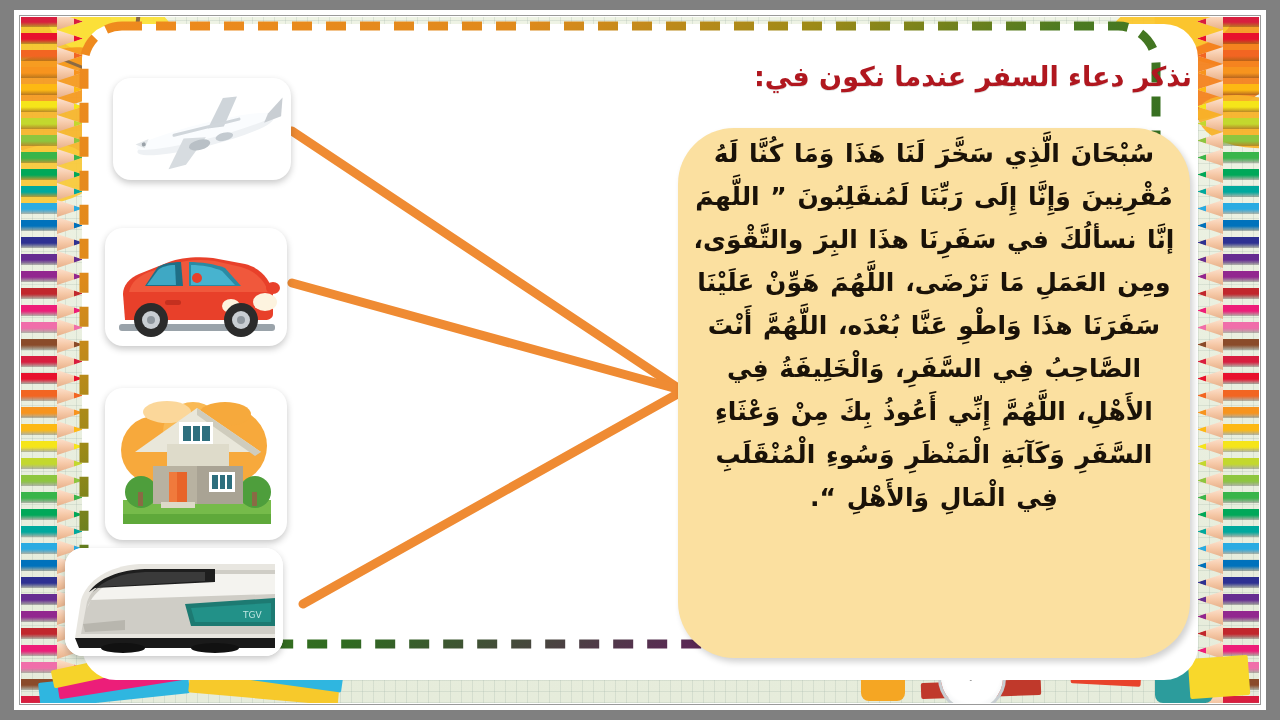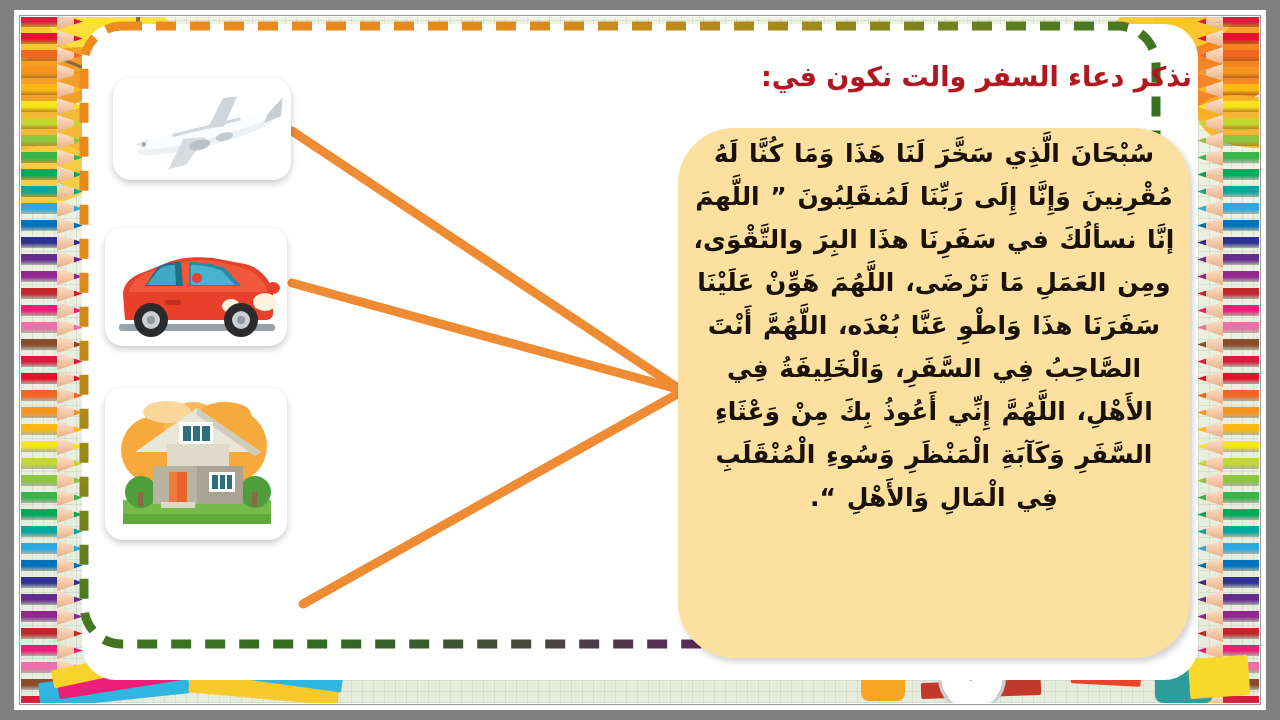--- a/index.html
+++ b/index.html
@@ -760,20 +760,37 @@
       <rect x="64" y="84" width="18" height="30" fill="#e8642a"></rect>
       <rect x="64" y="84" width="8" height="30" fill="#f07a3c"></rect>
       <rect x="104" y="84" width="26" height="20" fill="#ffffff"></rect>
       <rect x="107" y="87" width="6" height="14" fill="#2e6f7e"></rect>
       <rect x="115" y="87" width="5" height="14" fill="#2e6f7e"></rect>
       <rect x="122" y="87" width="5" height="14" fill="#2e6f7e"></rect>
       <rect x="56" y="114" width="34" height="6" fill="#ddd9c8"></rect>
     </svg>
   </div>
 
-
-  <div class="title">نذكر دعاء السفر والت نكون في:</div>
+  <div class="card" style="left:65px;top:548px;width:218px;height:108px;">
+    <svg class="art" viewBox="0 0 218 108">
+      <rect x="0" y="0" width="218" height="108" fill="#ffffff"></rect>
+      <path d="M10 90 L16 52 C22 32 44 18 74 16 L210 16 L210 92 Z" fill="#e8e6e0"></path>
+      <path d="M16 86 L22 54 C28 36 48 24 76 22 L210 22 L210 86 Z" fill="#cfcdc6"></path>
+      <path d="M22 60 C30 40 50 28 78 26 L210 26 L210 46 L26 52 Z" fill="#f4f3ef"></path>
+      <path d="M24 44 C34 30 54 22 80 21 L150 21 L150 34 L30 40 Z" fill="#1e1e1e"></path>
+      <path d="M28 44 C38 32 56 25 80 24 L140 24 L140 33 L34 39 Z" fill="#3a3a3a"></path>
+      <path d="M120 56 L210 50 L210 78 L126 78 Z" fill="#1d7a72"></path>
+      <path d="M126 60 L206 55 L206 74 L130 74 Z" fill="#229188"></path>
+      <text x="178" y="70" font-family="DejaVu Sans, sans-serif" font-size="9" fill="#bfe6e2">TGV</text>
+      <path d="M10 90 L210 90 L210 100 L14 100 Z" fill="#1a1a1a"></path>
+      <ellipse cx="58" cy="100" rx="22" ry="5" fill="#111"></ellipse>
+      <ellipse cx="150" cy="100" rx="24" ry="5" fill="#111"></ellipse>
+      <path d="M18 76 L60 72 L60 82 L20 84 Z" fill="#b8b6ae"></path>
+    </svg>
+  </div>
+
+  <div class="title">نذكر دعاء السفر عندما نكون في:</div>
 
   <div class="dua-box">
     <div class="dua-text">سُبْحَانَ الَّذِي سَخَّرَ لَنَا هَذَا وَمَا كُنَّا لَهُ مُقْرِنِينَ وَإِنَّا إِلَى رَبِّنَا لَمُنقَلِبُونَ ” اللَّهمَ إنَّا نسألُكَ في سَفَرِنَا هذَا البِرَ والتَّقْوَى، ومِن العَمَلِ مَا تَرْضَى، اللَّهُمَ هَوِّنْ عَلَيْنَا سَفَرَنَا هذَا وَاطْوِ عَنَّا بُعْدَه، اللَّهُمَّ أَنْتَ الصَّاحِبُ فِي السَّفَرِ، وَالْخَلِيفَةُ فِي الأَهْلِ، اللَّهُمَّ إِنِّي أَعُوذُ بِكَ مِنْ وَعْثَاءِ السَّفَرِ وَكَآبَةِ الْمَنْظَرِ وَسُوءِ الْمُنْقَلَبِ فِي الْمَالِ وَالأَهْلِ “.</div>
   </div>
 
 </div>
 
 </body></html>

